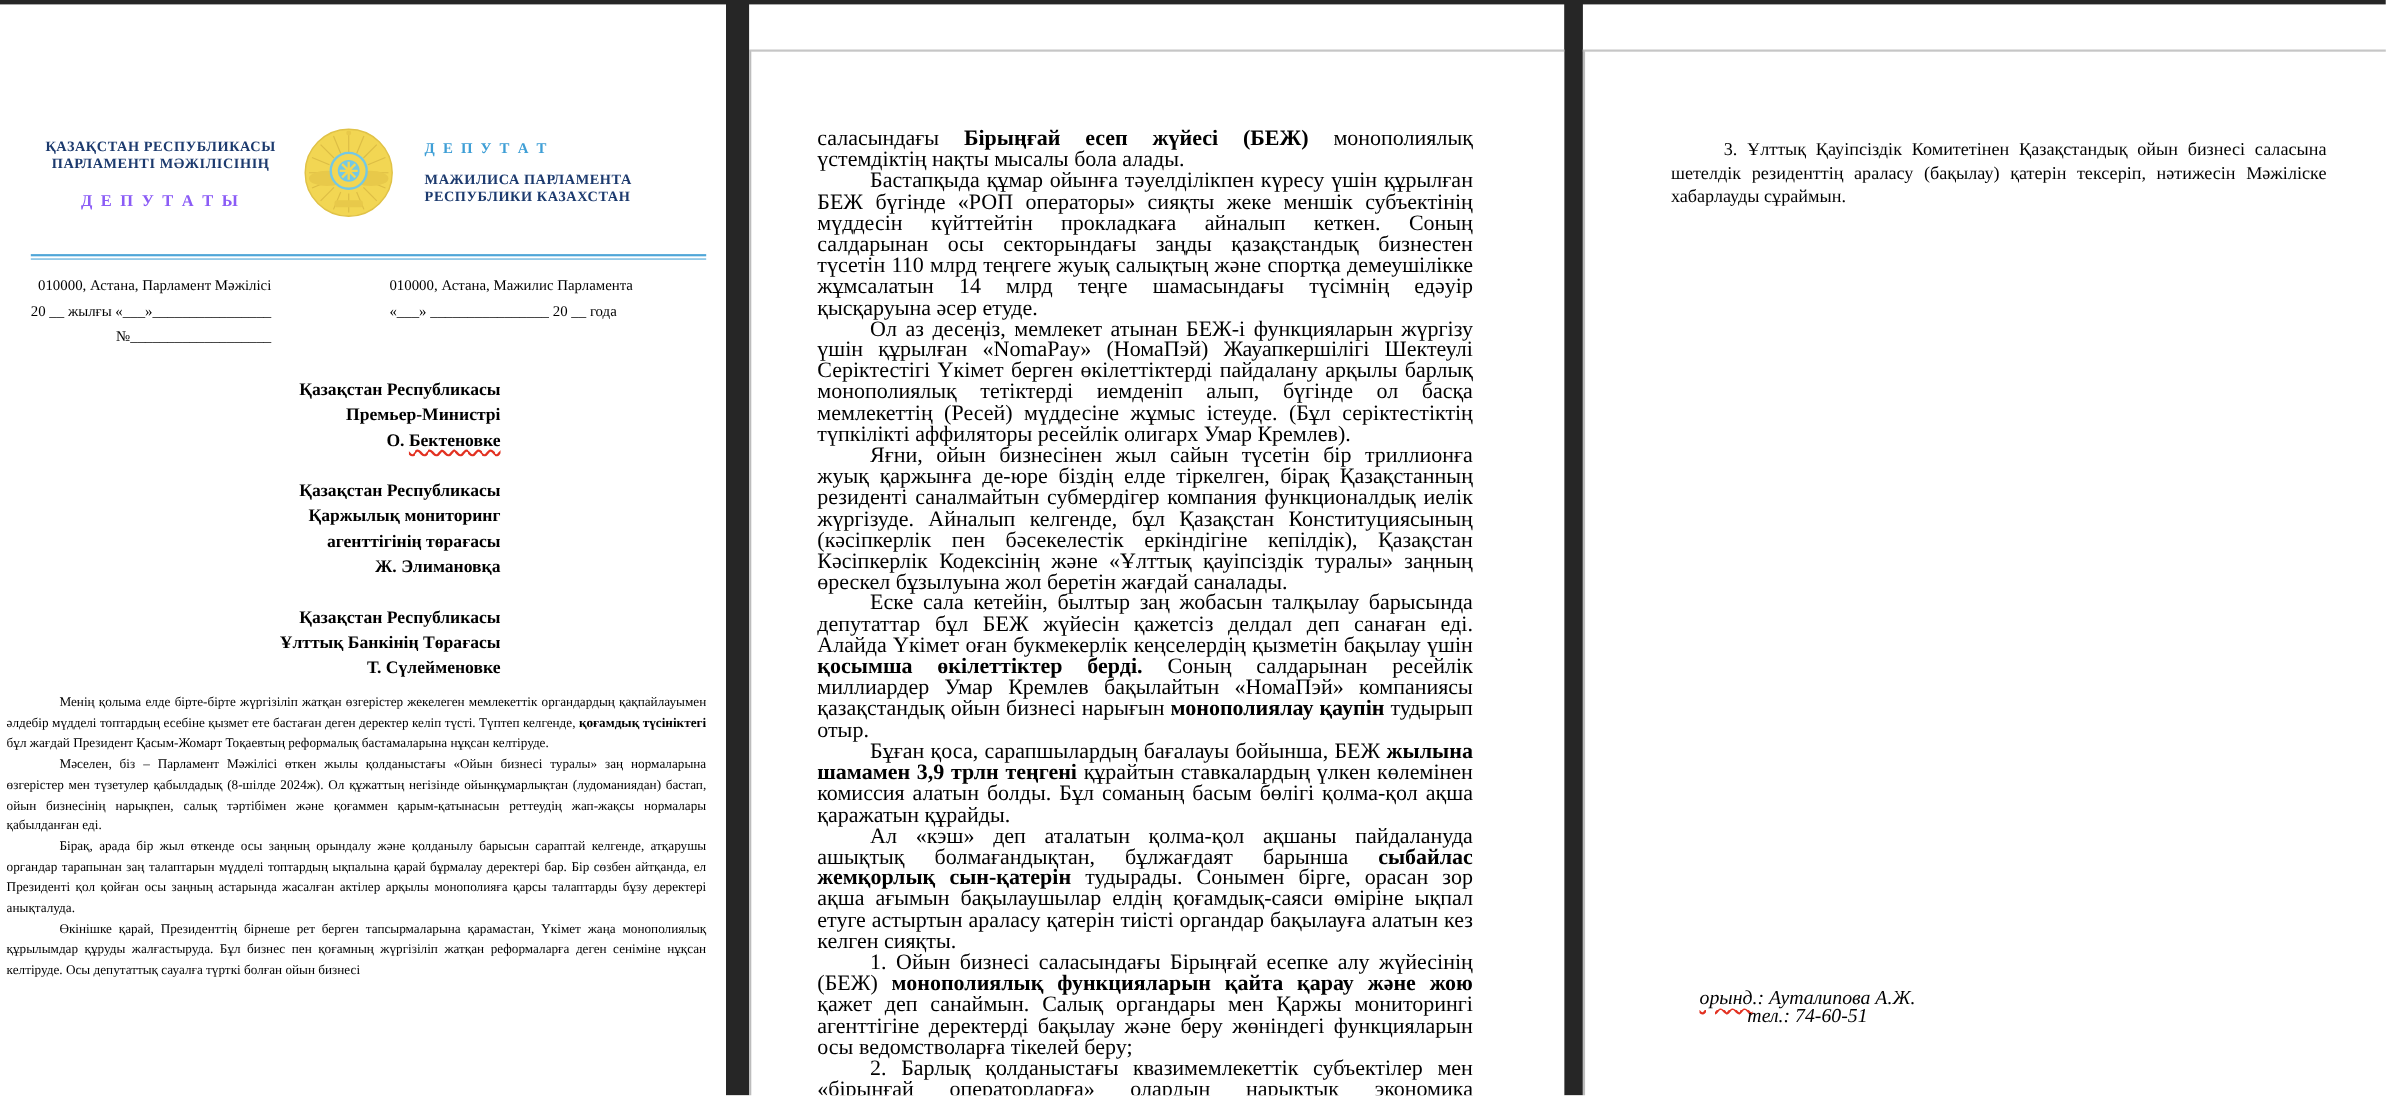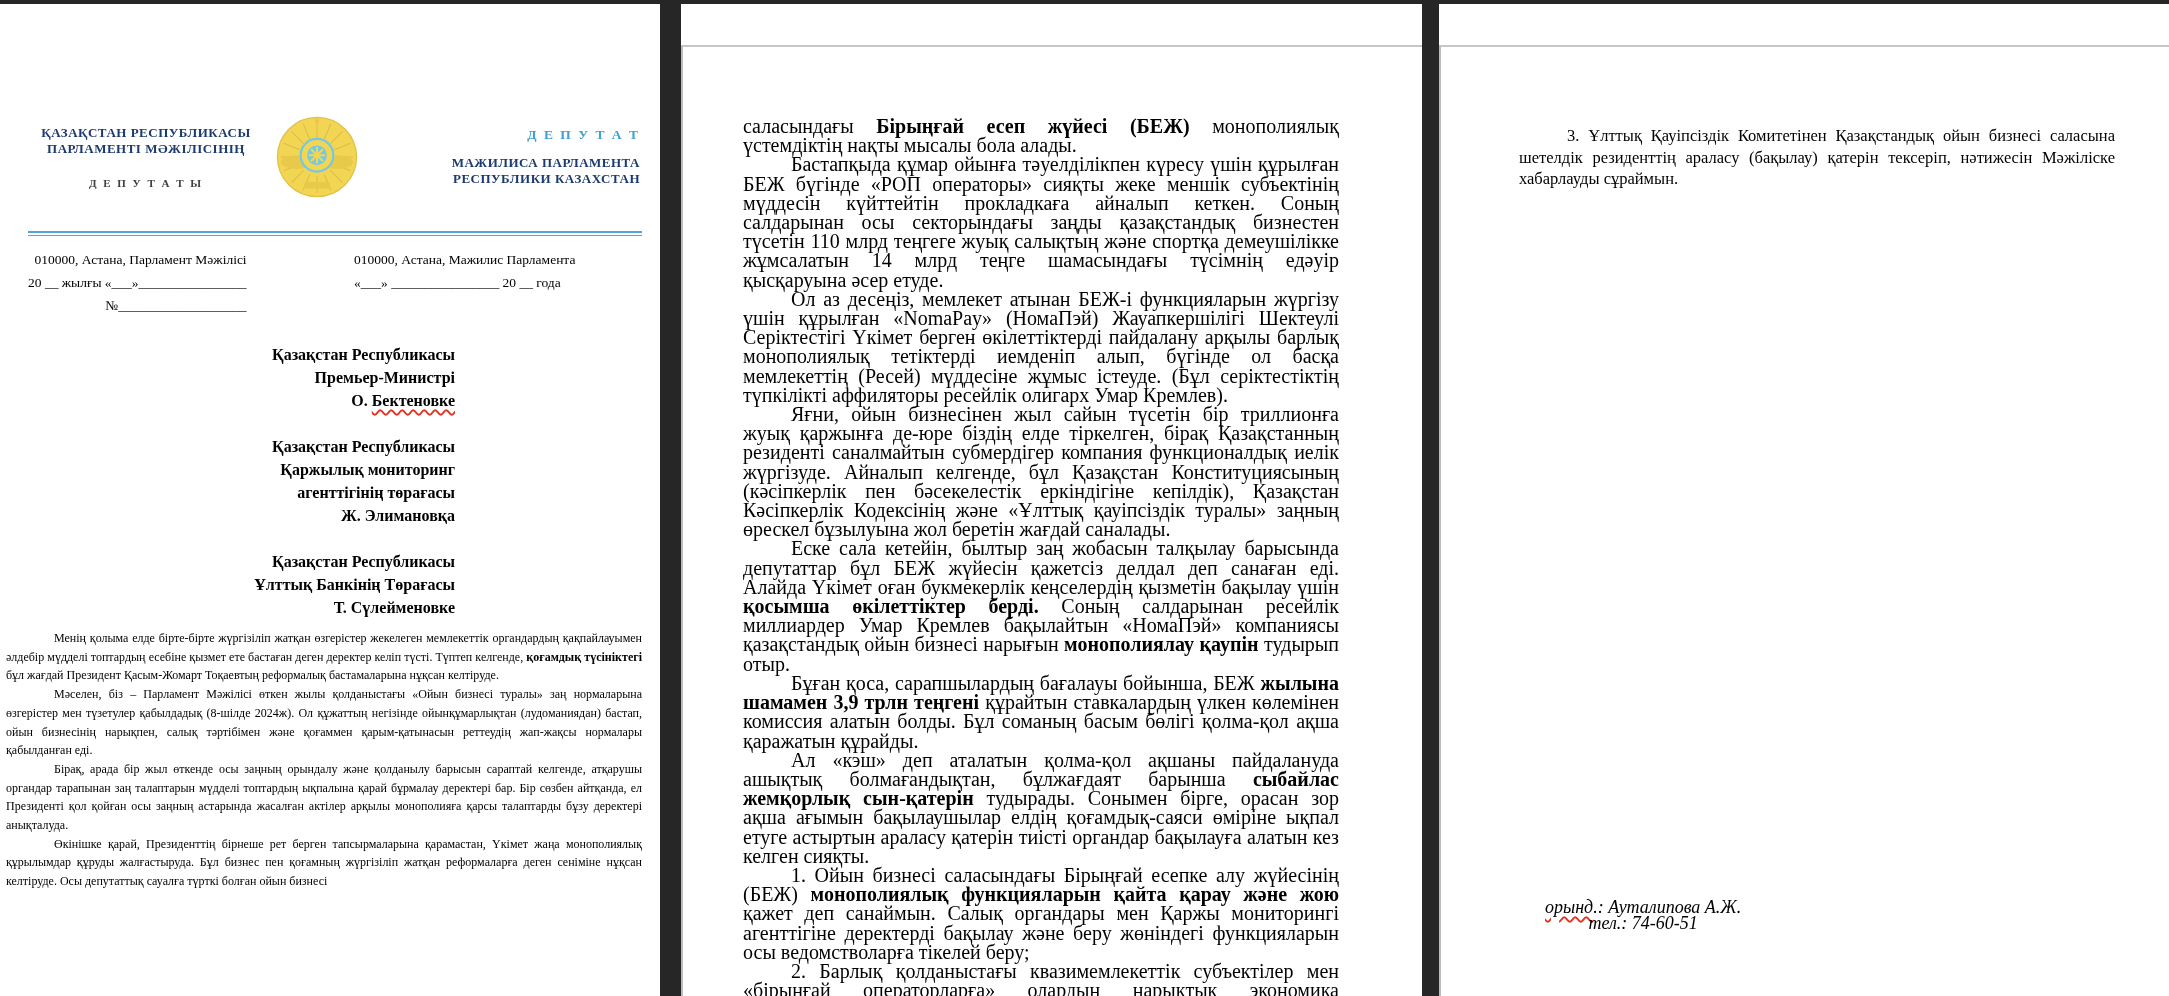--- a/index.html
+++ b/index.html
@@ -10,23 +10,23 @@
   .sep1{left:660px;width:21px;}
   .sep2{left:1422px;width:17px;}
   .page{position:absolute;top:4px;height:992px;background:#ffffff;overflow:hidden;box-sizing:border-box;margin-top:41px;}
   .page1{left:0;width:660px;}
   .page2{left:681px;width:741px;border-left:2px solid #bcbcbc;border-top:2px solid #c6c6c6;}
   .page3{left:1439px;width:770px;border-left:2px solid #bcbcbc;border-top:2px solid #c6c6c6;}
 
   
   .lh-left{position:absolute;left:34px;top:80px;width:224px;text-align:center;
            color:#1c3a6e;font-weight:bold;font-size:13px;line-height:16px;letter-spacing:.5px;}
-  .lh-dep-kk{margin-top:18px;color:#404040;font-size:11px;letter-spacing:2px;}
+  .lh-dep-kk{margin-top:18px;color:#8b5cf6;font-size:15px;letter-spacing:2px;}
   .emblem{position:absolute;left:274px;top:68px;width:86px;height:88px;}
-  .lh-right{position:absolute;left:386px;top:82px;width:254px;text-align:right;
+  .lh-right{position:absolute;left:386px;top:82px;width:254px;text-align:left;
             color:#1c3a6e;font-weight:bold;font-size:13px;line-height:16px;letter-spacing:.5px;}
   .lh-dep-ru{color:#3f9fd6;font-size:13.5px;letter-spacing:2px;margin-bottom:12px;}
   .rule{position:absolute;left:28px;top:186px;width:614px;height:2px;
         border-top:2.5px solid #4fa6d8;border-bottom:1.5px solid #4fa6d8;}
   .addr{position:absolute;top:203px;font-size:13.5px;line-height:23px;white-space:nowrap;}
   .addr-kk{left:28px;text-align:right;}
   .addr-ru{left:354px;}
 
   
   .recipients{position:absolute;left:0;top:298px;width:455px;text-align:right;

